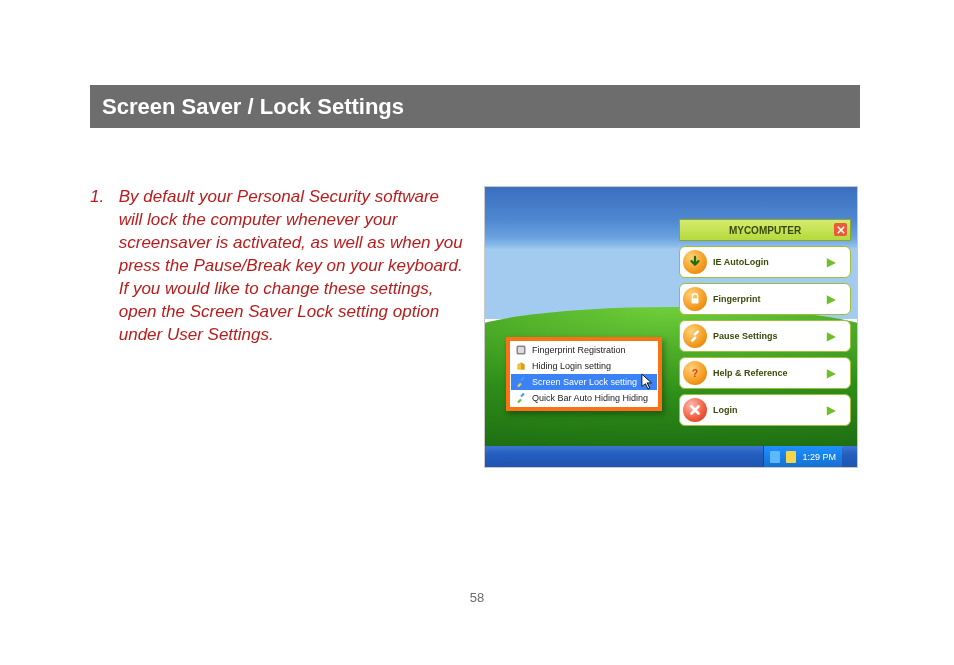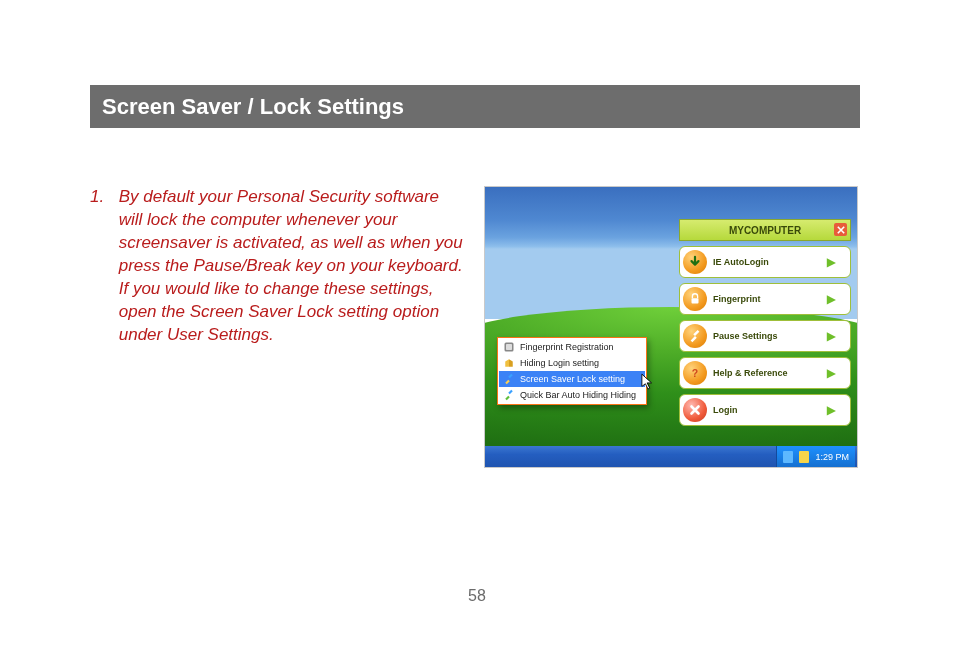--- a/index.html
+++ b/index.html
@@ -82,21 +82,21 @@
   .taskbar {
     position: absolute;
     bottom: 0;
     left: 0;
     right: 0;
     height: 21px;
     background: linear-gradient(to bottom, #3b77d1 0%, #245ec0 40%, #1f54b0 100%);
     display: flex;
     align-items: center;
     justify-content: flex-end;
-    padding-right: 2px;
+    padding-right: 15px;
     gap: 6px;
     box-sizing: border-box;
   }
   .systray-box {
     background: linear-gradient(to bottom, #1e90ff 0%, #1570d0 100%);
     height: 100%;
     display: flex;
     align-items: center;
     padding: 0 6px;
     gap: 6px;
@@ -176,24 +176,24 @@
     color: #3a4a0a;
   }
   .qb-arrow {
     color: #6fbf2a;
     font-size: 12px;
   }
   
   .ctxmenu {
     position: absolute;
     top: 150px;
-    left: 12px;
+    left: 21px;
     width: 146px;
     background: #fff;
-    border: 1px solid #f97316;
+    border: 4px solid #f97316;
     box-shadow: 2px 3px 6px rgba(0,0,0,.35);
     padding: 1px;
   }
   .ctx-item {
     display: flex;
     align-items: center;
     gap: 5px;
     height: 16px;
     padding: 0 4px;
     font: 9px Tahoma, sans-serif;
@@ -217,21 +217,21 @@
     width: 14px;
     height: 18px;
     pointer-events: none;
   }
   .page-num {
     position: absolute;
     left: 0;
     right: 0;
     bottom: 60px;
     text-align: center;
-    font-size: 16px;
+    font-size: 13px;
     color: #6b6b6b;
   }
 </style>
 </head>
 <body>
 
 <div class="title-bar">
   <span>Screen Saver / Lock Settings</span>
 </div>
 

